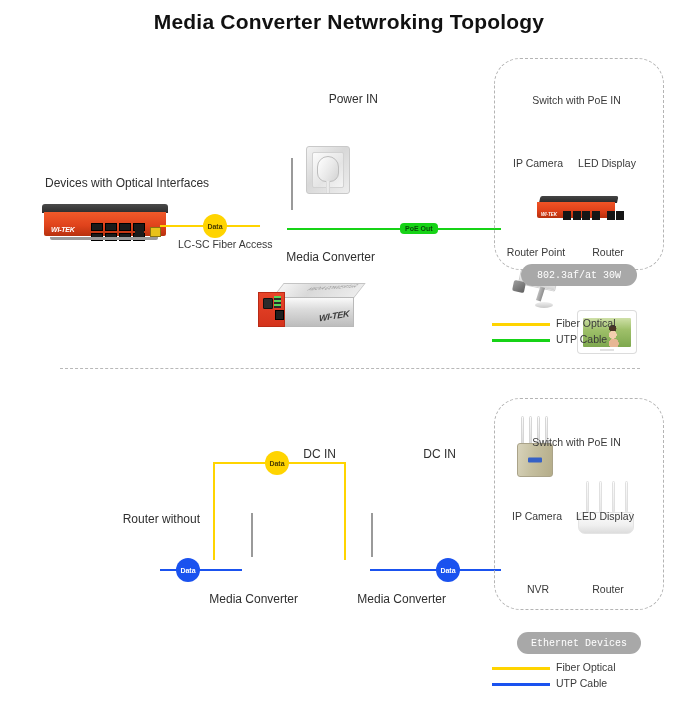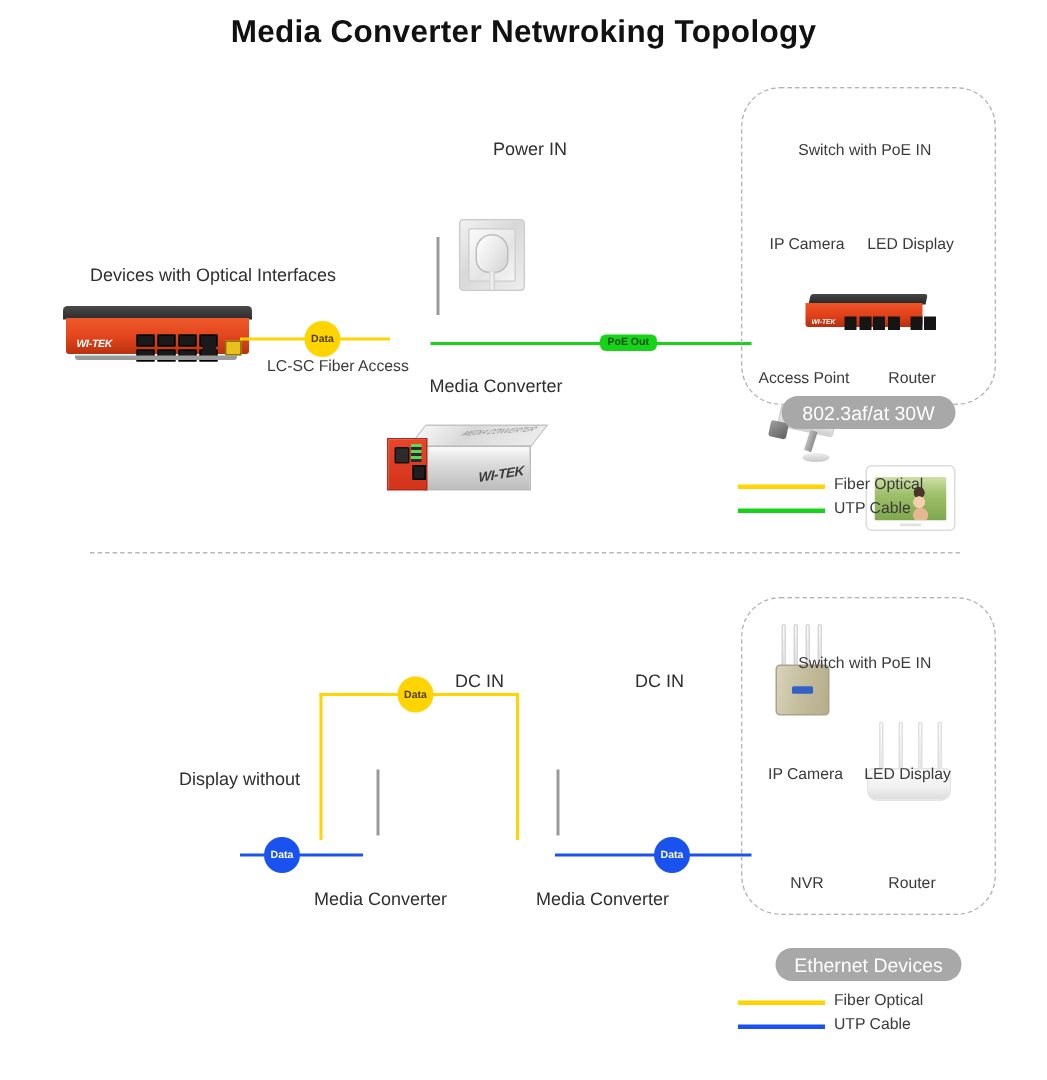--- a/index.html
+++ b/index.html
@@ -74,23 +74,24 @@
   
   .panel {
     border: 1.5px dashed #b4b4b4;
     border-radius: 26px;
     background: transparent;
   }
   .panel-badge {
     background: #a8a8a8;
     color: #ffffff;
     border-radius: 12px;
-    font-size: 13px;
+    font-size: 10px;
     display: flex; align-items: center; justify-content: center;
     height: 22px;
+    font-family: Liberation Mono, monospace;
   }
 
   
   .socket {
     background: linear-gradient(135deg,#f2f2f2 0%,#d8d8d8 45%,#eeeeee 100%);
     border: 1px solid #c9c9c9;
     border-radius: 3px;
     width: 44px; height: 48px;
     position: relative;
   }
@@ -302,21 +303,21 @@
     border-radius: 4px 4px 7px 7px;
   }
 </style>
 </head>
 <body>
 
 <div id="page">
 
   <div class="abs" id="title">Media Converter Netwroking Topology</div>
 
-  <div class="abs lbl big" style="left:60px; top:176px; text-align:center;">Devices with Optical Interfaces</div>
+  <div class="abs lbl big" style="left:45px; top:176px; text-align:center;">Devices with Optical Interfaces</div>
 
   <div class="abs sw-big" style="left:42px; top:204px;">
     <div class="sw-big-top"></div>
     <div class="sw-big-body">
       <div class="sw-logo">WI-TEK</div>
       <div class="sw-ports">
         <div class="sw-port"></div>
         <div class="sw-port"></div>
         <div class="sw-port"></div>
         <div class="sw-port"></div>
@@ -402,41 +403,41 @@
 
   <div class="abs ap" style="left:512px; top:180px;">
     <div class="ap-ant" style="left:9px;"></div>
     <div class="ap-ant" style="left:17px;"></div>
     <div class="ap-ant" style="left:25px;"></div>
     <div class="ap-ant" style="left:33px;"></div>
     <div class="ap-body">
       <div class="ap-logo"></div>
     </div>
   </div>
-  <div class="abs lbl" style="left:500px; top:246px; width:72px;">Access Point</div>
+  <div class="abs lbl" style="left:500px; top:246px; width:72px;">Router Point</div>
 
   <div class="abs rt" style="left:576px; top:183px;">
     <div class="rt-ant" style="left:10px;"></div>
     <div class="rt-ant" style="left:23px;"></div>
     <div class="rt-ant" style="left:36px;"></div>
     <div class="rt-ant" style="left:49px;"></div>
     <div class="rt-body"></div>
   </div>
   <div class="abs lbl" style="left:573px; top:246px; width:70px;">Router</div>
 
   <div class="abs panel-badge" style="left:521px; top:264px; width:116px;">802.3af/at 30W</div>
 
   <div class="abs cable h" style="left:492px; top:323px; width:58px; height:3px;"></div>
   <div class="abs lbl" style="left:556px; top:317px; text-align:left;">Fiber Optical</div>
   <div class="abs cable-green h" style="left:492px; top:339px; width:58px; height:3px;"></div>
   <div class="abs lbl" style="left:556px; top:333px; text-align:left;">UTP Cable</div>
 
   <div class="abs" id="divider"></div>
 
-  <div class="abs lbl big" style="left:60px; top:512px; width:140px;">Display without</div>
+  <div class="abs lbl big" style="left:60px; top:512px; width:140px;">Router without</div>
 
   <div class="abs cable-blue h" style="left:160px; top:569px; width:82px;"></div>
   <div class="abs badge-circle blue" style="left:176px; top:558px;">Data</div>
 
   <div class="abs cable v" style="left:213px; top:462px; height:98px;"></div>
   <div class="abs cable h" style="left:213px; top:462px; width:133px;"></div>
   <div class="abs cable v" style="left:344px; top:462px; height:98px;"></div>
   <div class="abs badge-circle" style="left:265px; top:451px;">Data</div>
 
   <div class="abs lbl big" style="left:240px; top:447px; width:96px;">DC IN</div>

